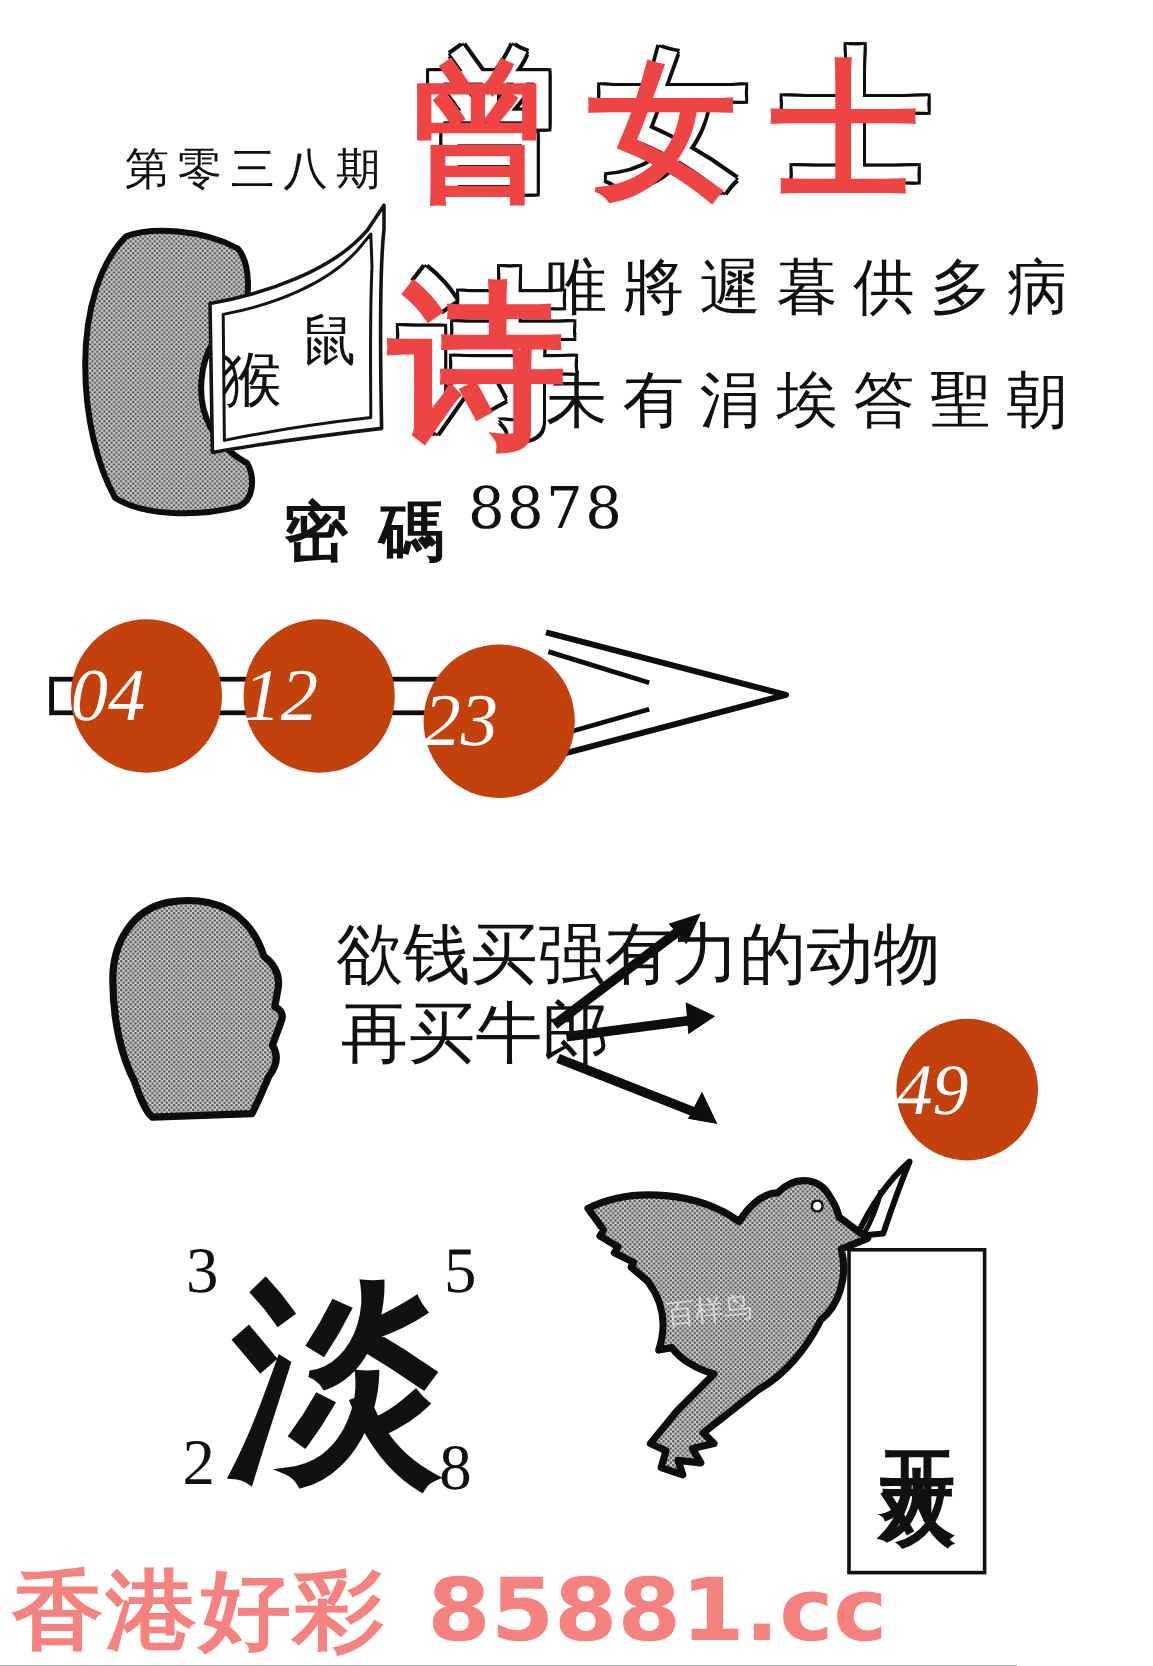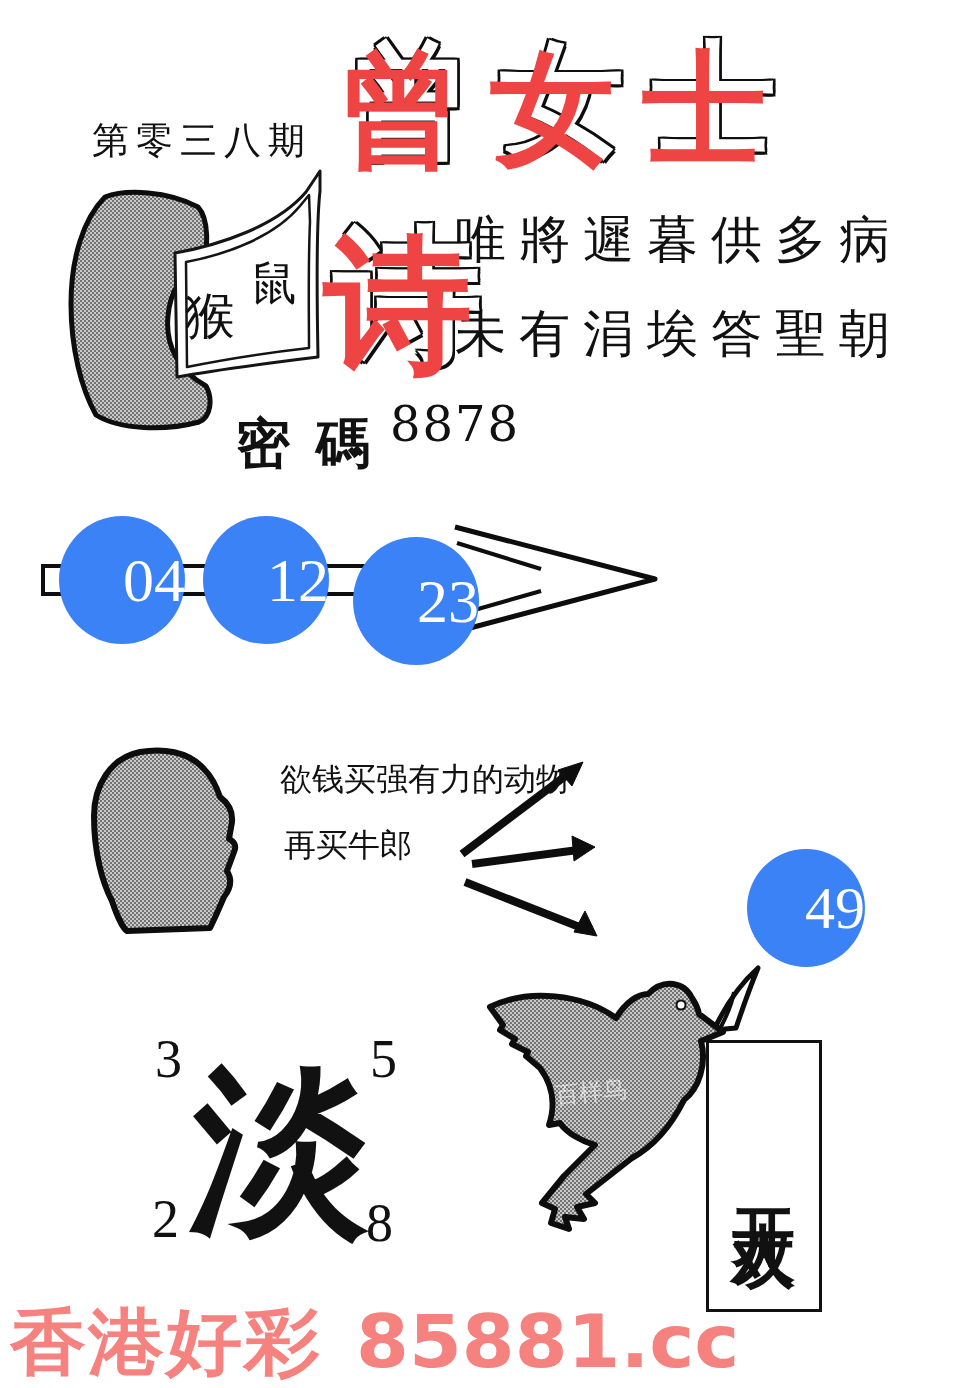--- a/index.html
+++ b/index.html
@@ -3,21 +3,21 @@
 <meta charset="utf-8">
 <style>
   html,body{margin:0;padding:0;background:#888;}
   #flyer{
     position:relative; width:961px; height:1388px; margin:0 auto;
     background:#ffffff; overflow:hidden;
     font-family:"DejaVu Serif", serif; color:#111;
   }
   
   .issue{
-    position:absolute; left:92px; top:116px;
+    position:absolute; left:104px; top:116px;
     font-size:37px; letter-spacing:7px; font-weight:500;
   }
   
   .shadow-text{
     position:absolute; color:#ef4444; font-weight:bold; z-index:1; white-space:nowrap;
   }
   .shadow-text::before{
     content:attr(data-text);
     position:absolute; left:10px; top:-10px; z-index:-1; color:#ffffff;
     text-shadow:
@@ -34,40 +34,40 @@
   .pw-label{ position:absolute; left:236px; top:408px; font-size:54px; font-weight:bold; letter-spacing:26px; }
   .pw-value{ position:absolute; left:390px; top:396px; font-size:48px; letter-spacing:2px; }
   
   .scroll{ position:absolute; left:165px; top:165px; width:165px; height:225px; }
   .scroll svg{ position:absolute; left:0; top:0; }
   .zodiac{ position:absolute; font-size:46px; font-weight:500; }
   .zodiac-top{ left:86px; top:88px; }
   .zodiac-bottom{ left:20px; top:118px; font-size:50px; }
   
   .circle{
-    position:absolute; background:#3b82f6; border-radius:50%;
-    color:#fff; display:flex; align-items:center; justify-content:flex-end;
-    font-family:"Liberation Serif", serif; z-index:2;
+    position:absolute; background:#c2410c; border-radius:50%;
+    color:#fff; display:flex; align-items:center; justify-content:flex-start;
+    font-family:"Liberation Serif", serif; z-index:2;font-style:italic;
   }
   .c-main{ width:126px; height:128px; font-size:62px; }
   .c-side{ width:118px; height:118px; font-size:60px; }
   .c04{ left:59px;  top:516px; }
   .c12{ left:203px; top:516px; }
   .c23{ left:353px; top:537px; }
   .c29{ left:747px; top:524px; }
   .c32{ left:747px; top:689px; }
   .c49{ left:747px; top:849px; }
   
   .gfx{ position:absolute; }
   .phone{ left:58px; top:182px; }
   .skewer{ left:35px; top:505px; z-index:1; }
   .head{ left:80px; top:740px; }
   .dove{ left:468px; top:952px; z-index:3; }
   
-  .speech-line{ position:absolute; font-size:32px; font-family:Liberation Serif, serif; white-space:nowrap; }
+  .speech-line{ position:absolute; font-size:56px; font-family:Liberation Serif, serif; white-space:nowrap; }
   .speech-1{ left:280px; top:758px; }
   .speech-2{ left:284px; top:824px; }
   
   .corner{ position:absolute; font-size:54px; font-family:"Liberation Serif", serif; }
   .n-tl{ left:155px; top:1028px; }
   .n-tr{ left:370px; top:1028px; }
   .n-bl{ left:152px; top:1188px; }
   .n-br{ left:366px; top:1192px; }
   .puzzle-char{
     position:absolute; left:192px; top:1030px; font-size:182px; font-weight:bold;

